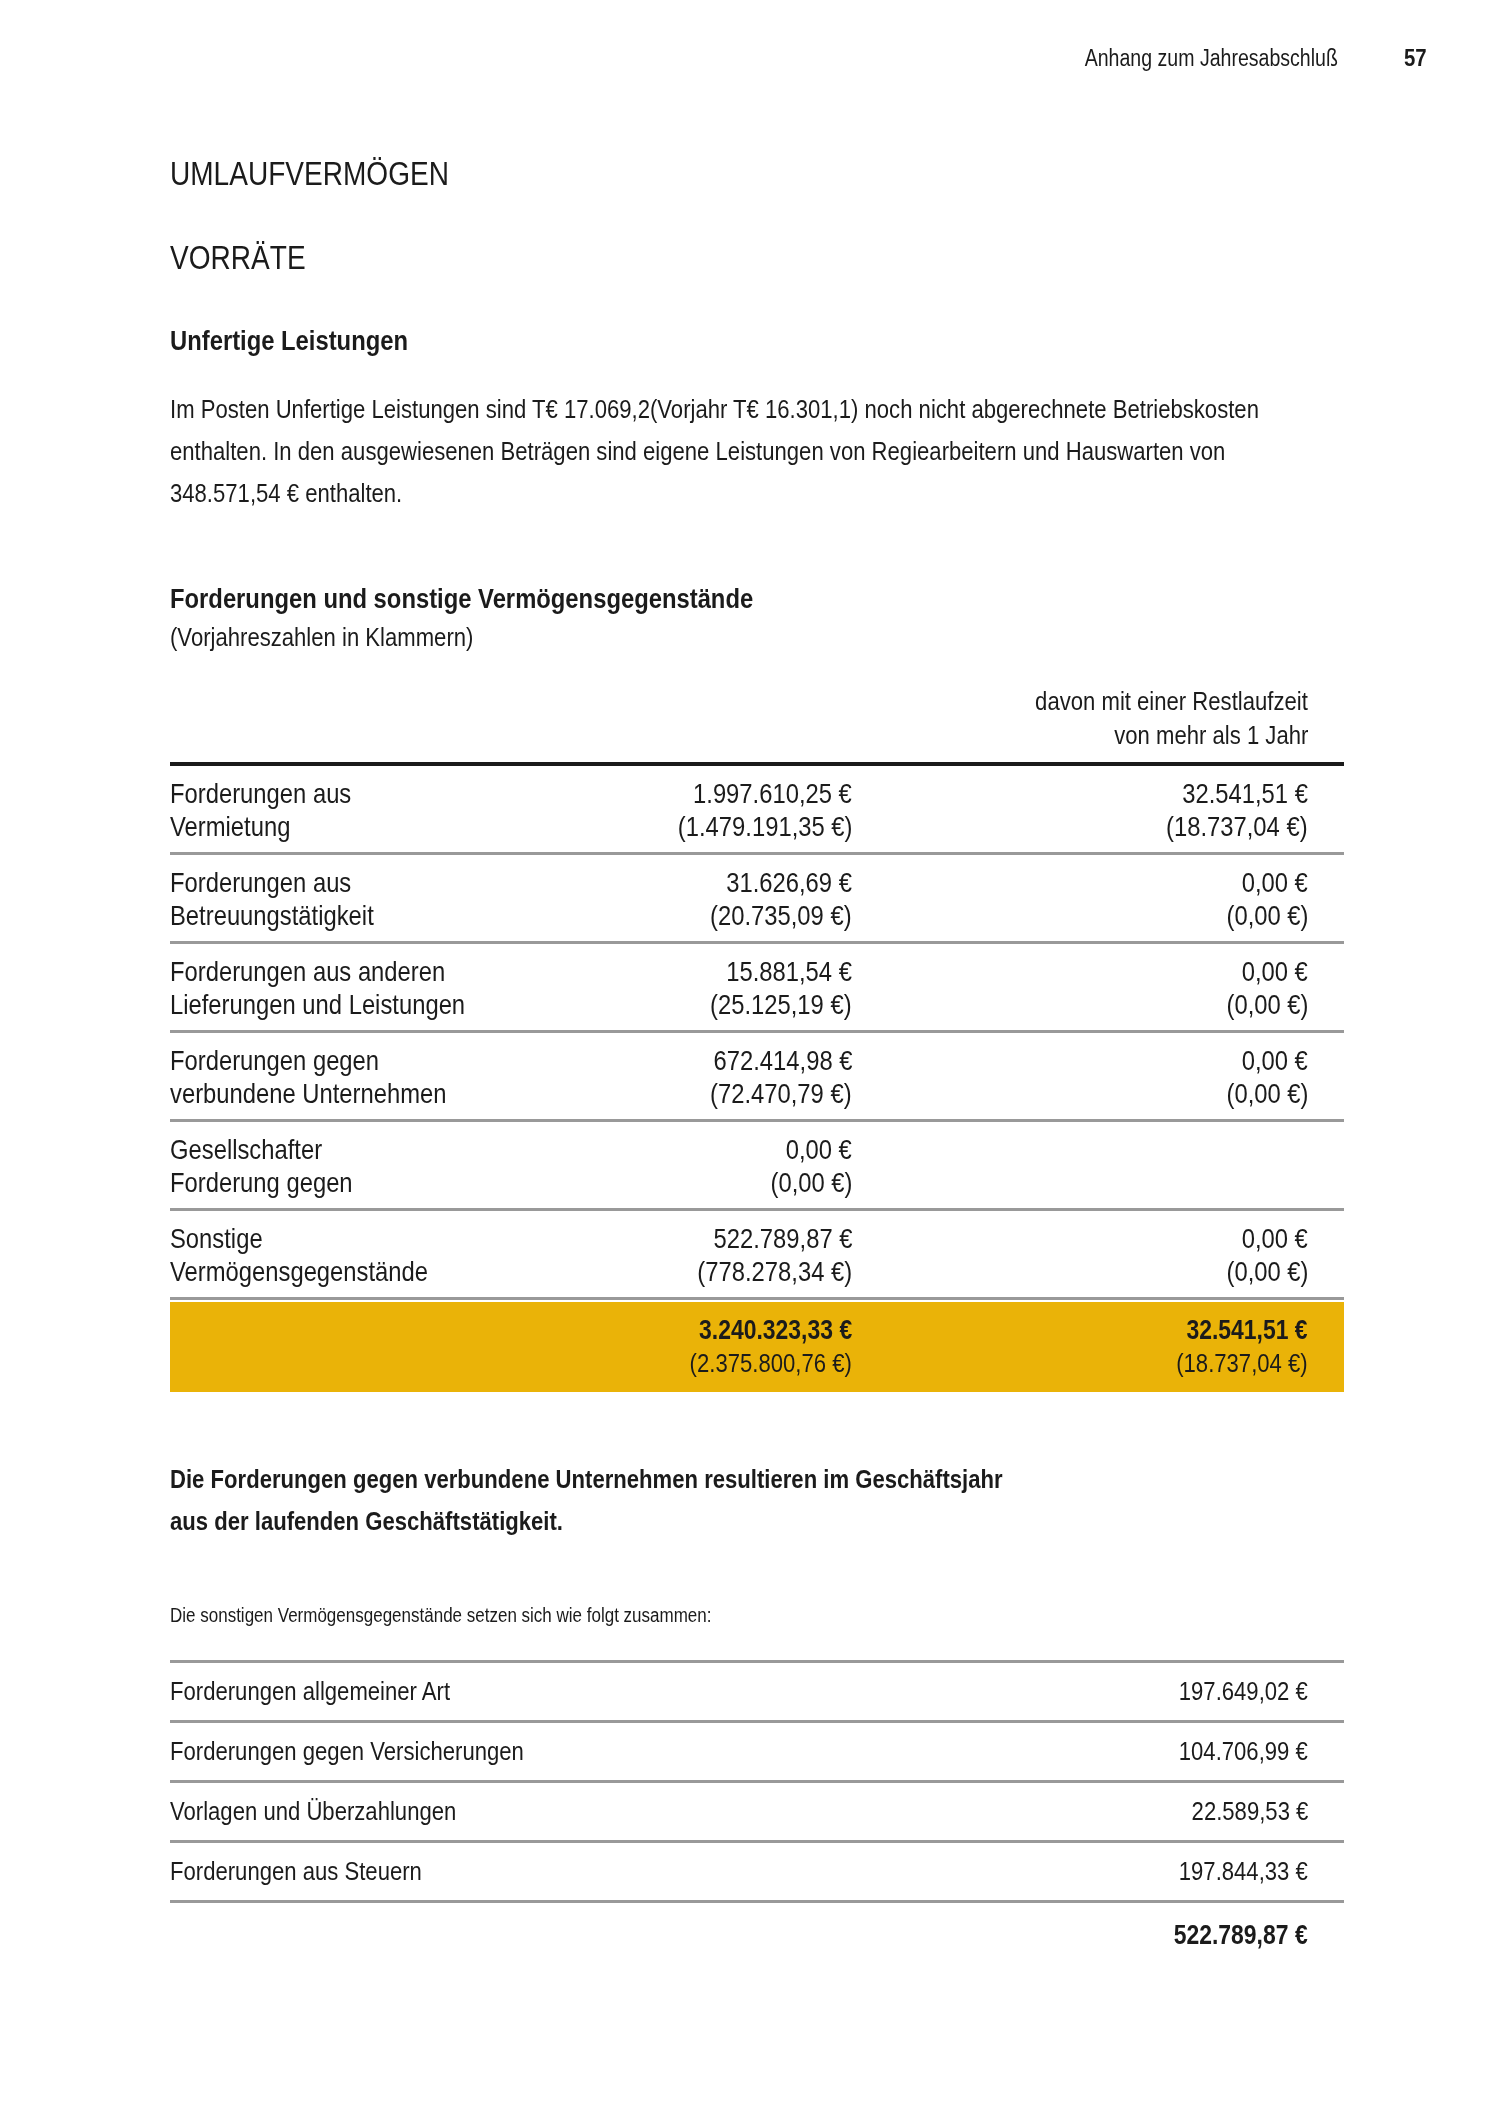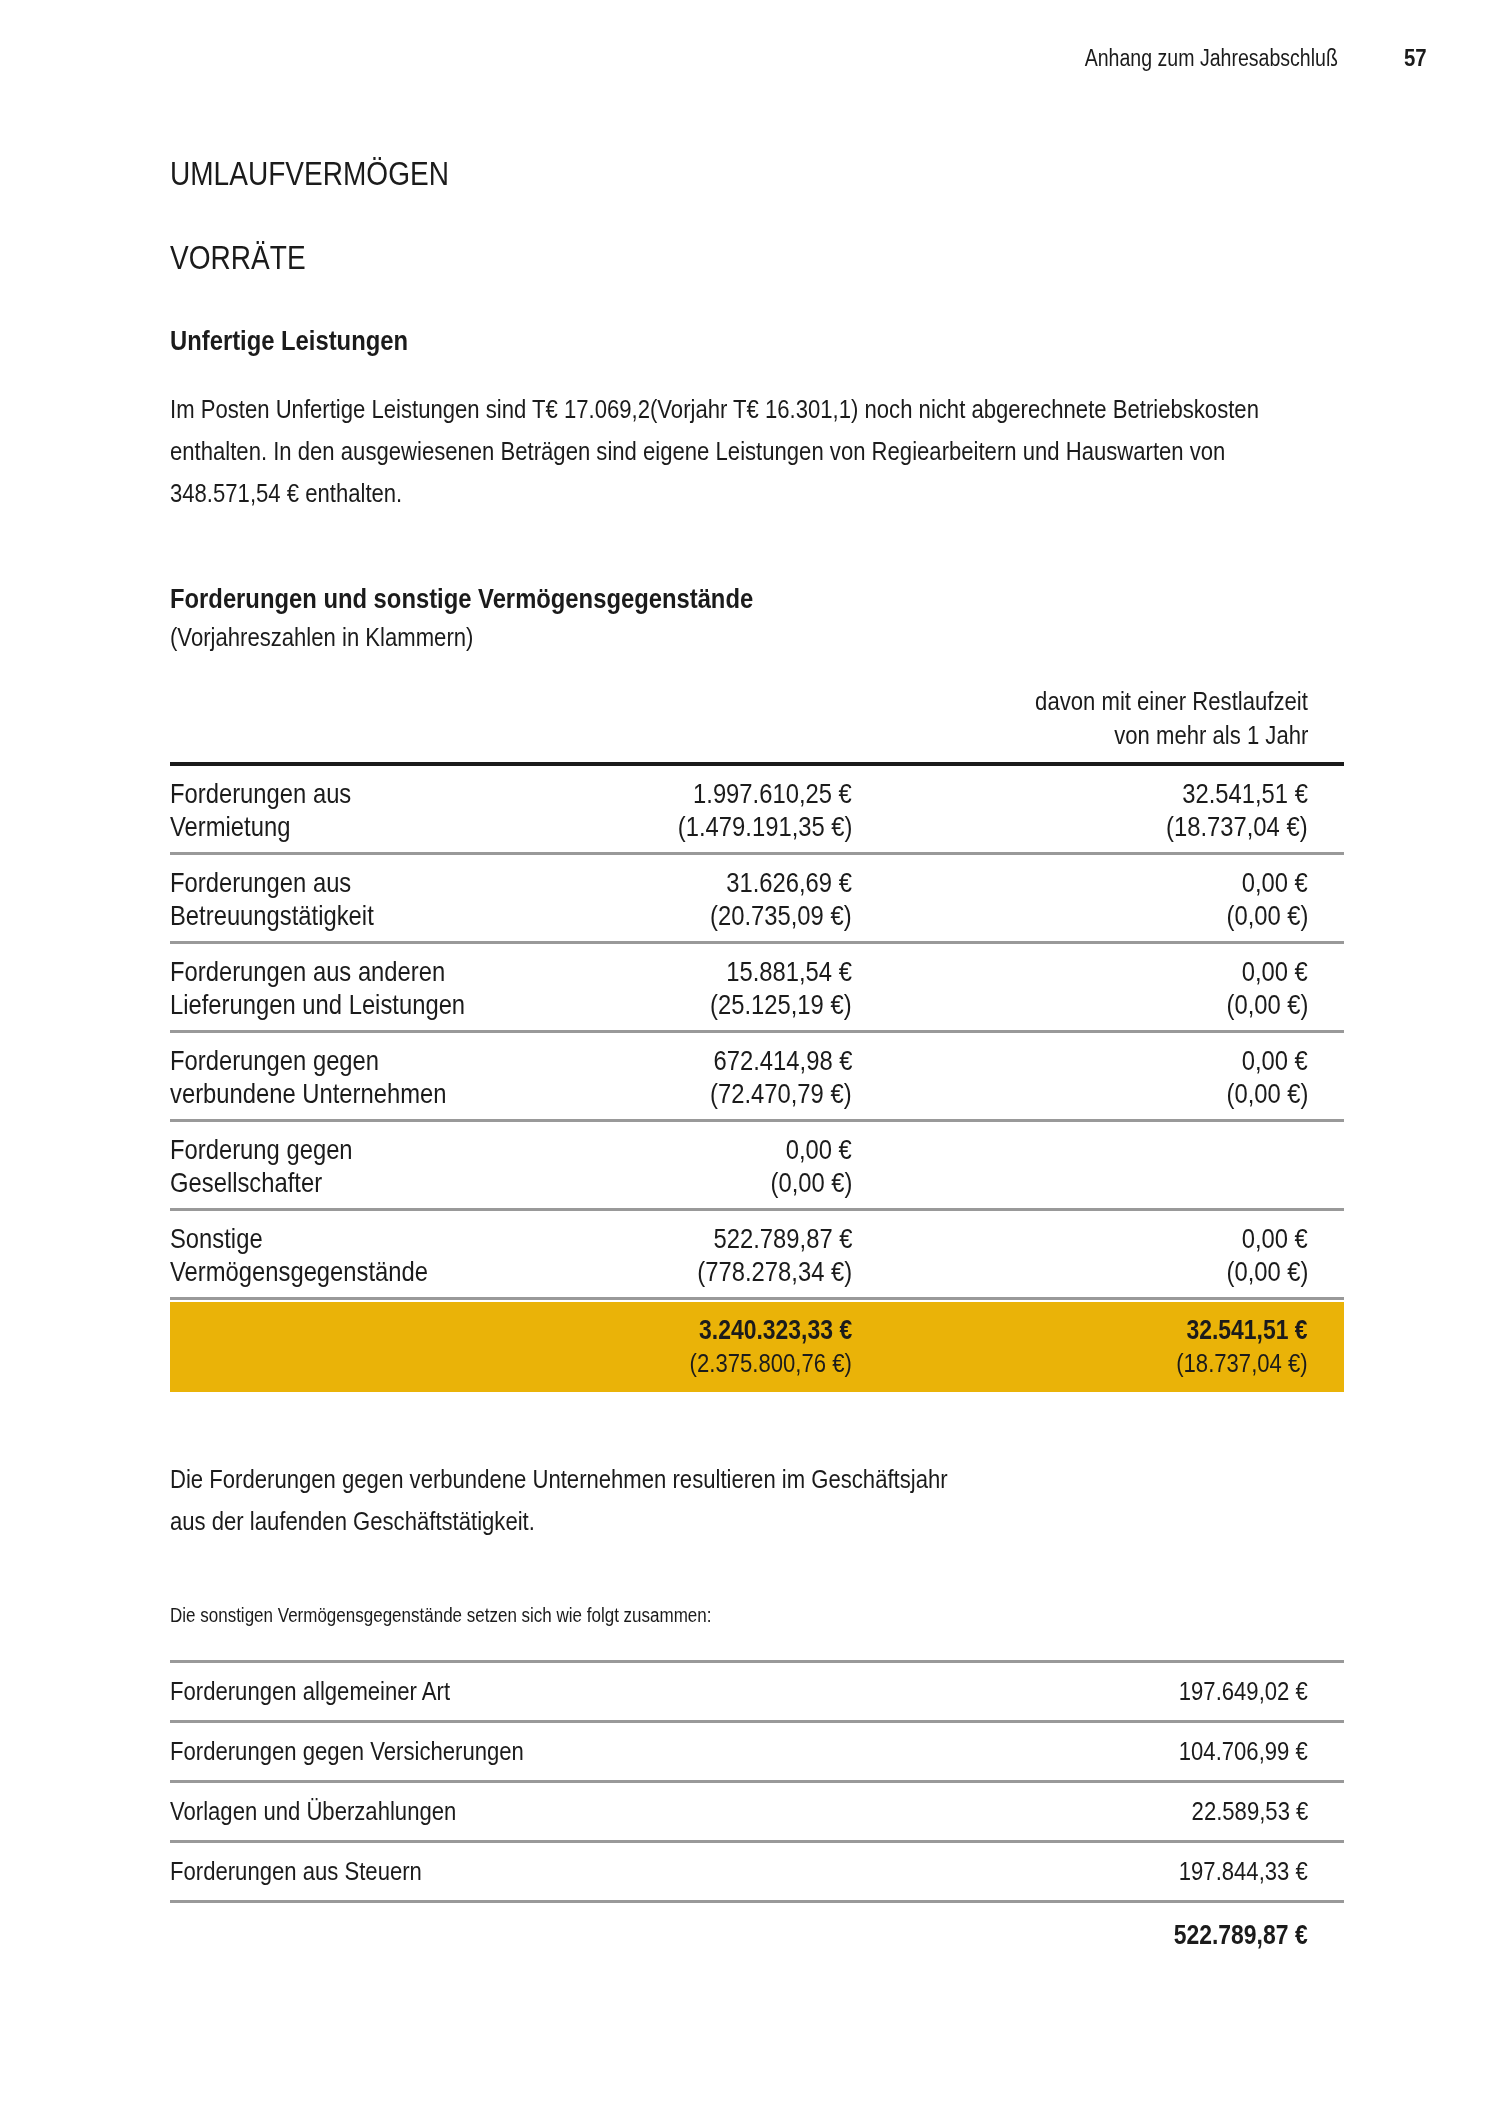--- a/index.html
+++ b/index.html
@@ -50,21 +50,21 @@
   .c2{width:246px;text-align:right;}
   .c3{flex:1;text-align:right;padding-right:36px;}
 
   .t1row{display:flex;padding:11px 0 9px 0;border-bottom:3px solid #999999;font-size:28px;line-height:33px;}
   .t1row div div{height:33px;}
   .t1total{display:flex;background:#eab308;padding:12px 0;margin-top:2px;font-size:26px;line-height:33px;}
   .t1total div div{height:33px;}
   .t1total .ln1{font-weight:bold;font-size:27px;}
 
   .note{font-size:26px;line-height:42px;margin-top:66px;}
-  .note div{height:42px;}
+  .note div{height:42px;font-weight:bold;}
   .intro{font-size:20px;line-height:34px;margin-top:56px;}
 
   
   .t2{margin-top:28px;}
   .t2row{
     display:flex;justify-content:space-between;align-items:center;
     height:57px;border-top:3px solid #999999;font-size:26px;
   }
   .t2row .val{padding-right:36px;}
   .t2total{
@@ -165,22 +165,22 @@
           <div><span class="tx txr">(72.470,79 €)</span></div>
         </div>
       <div class="c3">
           <div><span class="tx txr">0,00 €</span></div>
           <div><span class="tx txr">(0,00 €)</span></div>
         </div>
     </div>
 
     <div class="t1row">
       <div class="c1">
+          <div><span class="tx">Gesellschafter</span></div>
           <div><span class="tx">Forderung gegen</span></div>
-          <div><span class="tx">Gesellschafter</span></div>
         </div>
       <div class="c2">
           <div><span class="tx txr">0,00 €</span></div>
           <div><span class="tx txr">(0,00 €)</span></div>
         </div>
       <div class="c3">
           <div><span class="tx txr"></span></div>
           <div><span class="tx txr"></span></div>
         </div>
     </div>

